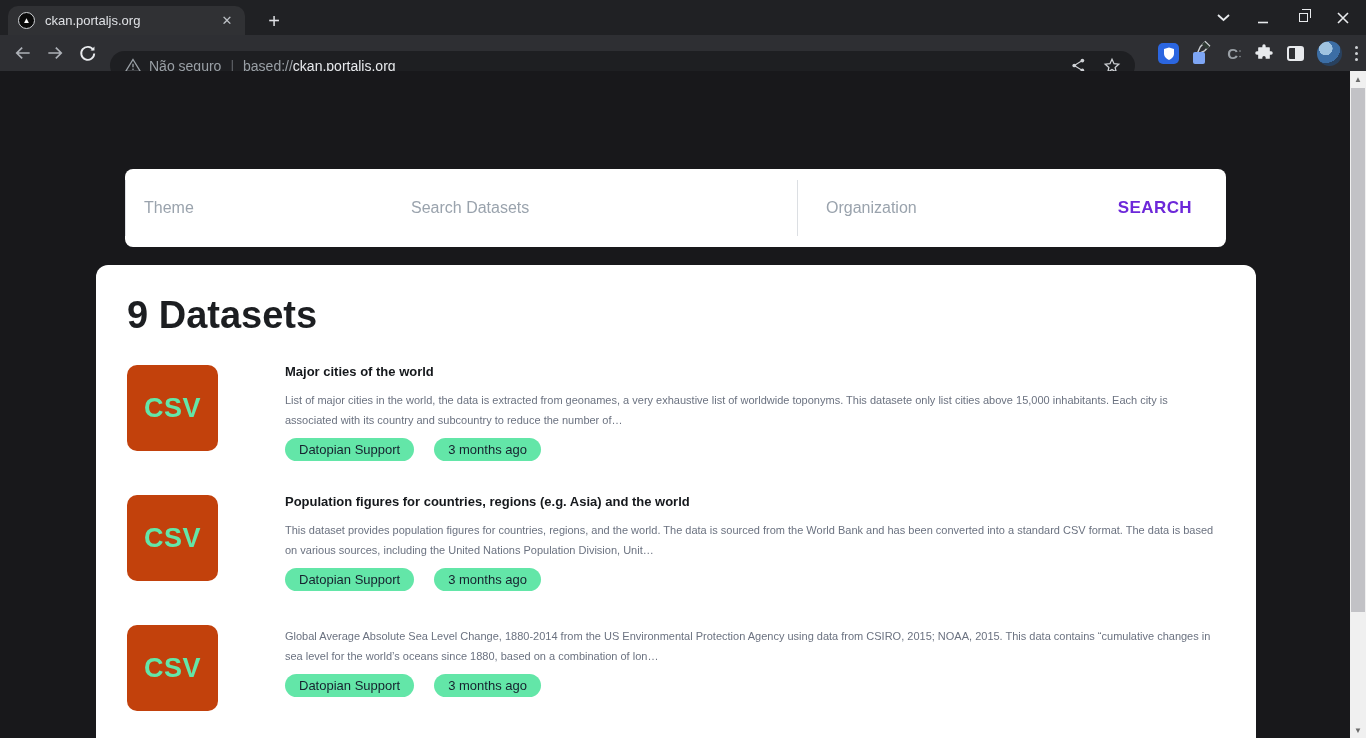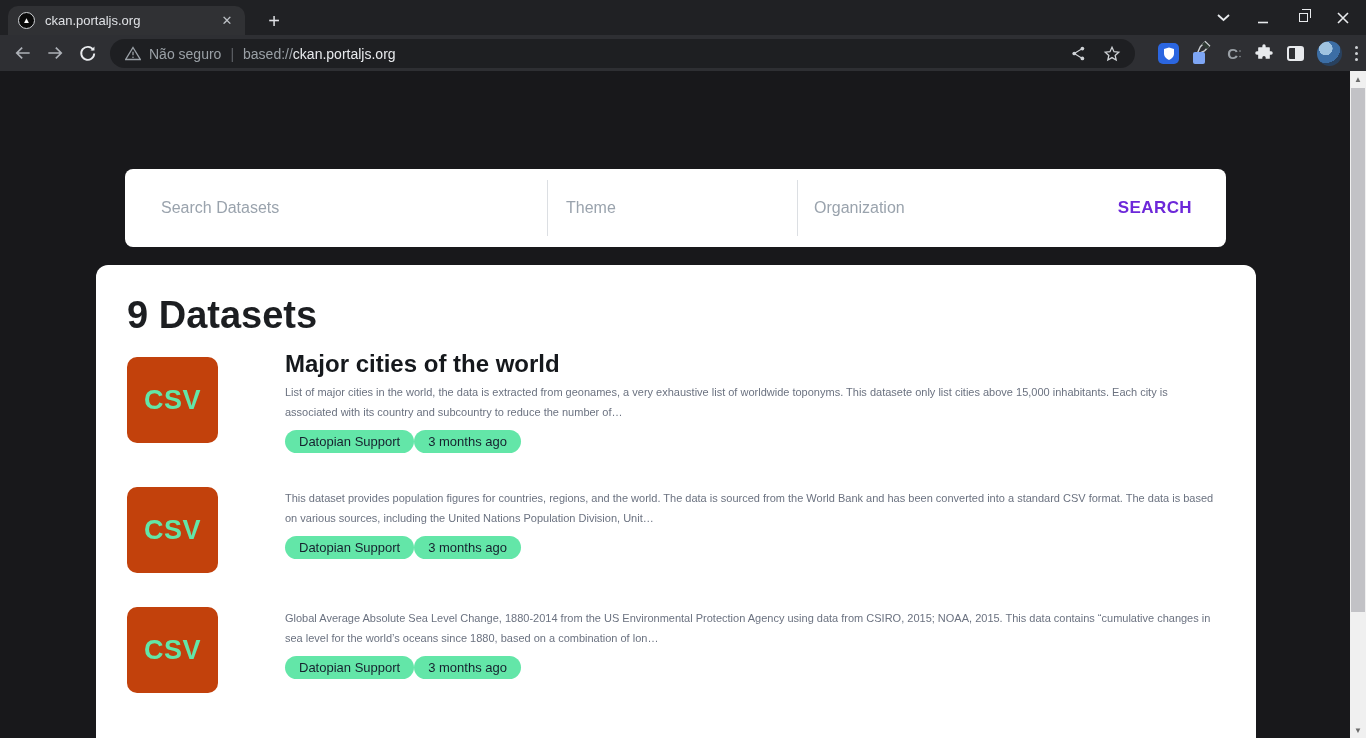--- a/index.html
+++ b/index.html
@@ -20,21 +20,21 @@
   .newtab { position:absolute; left:262px; top:9px; color:#dfe1e5; font-size:20px; width:24px; height:24px;
             display:flex; align-items:center; justify-content:center; font-weight:300; }
   .wincontrols { position:absolute; right:0; top:0; height:35px; display:flex; align-items:center; gap:14px; padding-right:10px; }
   .winbtn { width:26px; height:26px; display:flex; align-items:center; justify-content:center; color:#e8eaed; }
   .icon-restore { width:9px; height:9px; border:1.5px solid #e8eaed; position:relative; }
   .icon-restore::before { content:""; position:absolute; left:2px; top:-5px; width:8px; height:8px;
                           border:1.5px solid #e8eaed; border-left:none; border-bottom:none; }
 
   .toolbar { position:relative; width:1366px; height:36px; background:#2e2f33; }
   .navbtn { position:absolute; top:4px; width:28px; height:28px; display:flex; align-items:center; justify-content:center; }
-  .omnibox { position:absolute; left:110px; top:4px; width:1025px; height:29px; background:#1e1f22;
+  .omnibox { position:absolute; left:110px; top:16px; width:1025px; height:29px; background:#1e1f22;
              border-radius:15px; display:flex; align-items:center; color:#9aa0a6; font-size:14px; }
   .omni-sep { color:#5f6368; margin:0 9px; font-size:14px; }
   .url-host { color:#e8eaed; }
   .omni-right { margin-left:auto; display:flex; align-items:center; gap:16px; padding-right:14px; }
   .ext-area { position:absolute; right:8px; top:0; height:36px; display:flex; align-items:center; gap:13px; }
   .bw-shield { width:21px; height:21px; background:#2b66e0; border-radius:5px; display:flex; align-items:center; justify-content:center; }
   .cz-icon { color:#9aa0a6; font-weight:700; font-size:15px; letter-spacing:1px; }
   .cz-icon small { font-size:9px; letter-spacing:0; vertical-align:2px; }
   .sidepanel { width:17px; height:15px; border:2px solid #e8eaed; border-radius:3px; position:relative; }
   .sidepanel::after { content:""; position:absolute; right:0; top:0; width:7px; height:100%; background:#e8eaed; }
@@ -54,39 +54,39 @@
   .sb-thumb { position:absolute; left:1px; top:17px; width:14px; height:524px; background:#c2c2c6; }
 
   .search-card { position:absolute; left:125px; top:98px; width:1101px; height:78px; background:#fff; border-radius:8px;
                  display:flex; align-items:stretch; }
   .sfield { position:relative; display:flex; align-items:center; }
   .sfield input { border:none; outline:none; background:transparent; font-size:16px; color:#1f2124; width:100%;
                   font-family:"Liberation Sans", sans-serif; }
   .sfield input::placeholder { color:#9aa3ad; opacity:1; }
   .f1 { width:422px; padding-left:36px; }
   .f2 { width:250px; padding-left:18px; border-left:1px solid #dcdfe3; }
-  .f3 { width:250px; padding-left:16px; border-left:1px solid #dcdfe3;justify-content:flex-end; }
+  .f3 { width:250px; padding-left:28px; border-left:1px solid #dcdfe3;justify-content:flex-end; }
   .f2, .f3 { margin:11px 0; }
   .search-btn { margin-left:auto; margin-right:34px; align-self:center; background:none; border:none;
                 font-family:"Liberation Sans", sans-serif; font-size:17px; font-weight:700; letter-spacing:.4px;
                 color:#6d28d9; cursor:pointer; }
 
   .content-card { position:absolute; left:96px; top:194px; width:1160px; height:620px; background:#fff;
                   border-radius:12px 12px 0 0; padding:28px 0 0 31px; overflow:hidden; }
-  .results-heading { font-size:38px; line-height:44px; font-weight:700; color:#1c1e21; margin-bottom:20px; }
+  .results-heading { font-size:38px; line-height:44px; font-weight:700; color:#1c1e21; margin-bottom:28px; }
 
   .ds-row { display:flex; margin-bottom:34px; }
   .ds-thumb { flex:0 0 91px; width:91px; height:86px; border-radius:10px; background:#c2410c;
               display:flex; align-items:center; justify-content:center; }
   .ds-format { color:#63e6a8; font-size:27px; font-weight:700; letter-spacing:.5px; }
   .ds-body { margin-left:67px; margin-top:-5px; width:940px; }
-  .ds-title { font-size:24px; line-height:24px; font-weight:700; color:#15181c; }
+  .ds-title { font-size:13px; line-height:24px; font-weight:700; color:#15181c; }
   .ds-desc { margin-top:6px; font-size:11px; line-height:20px; color:#6b7280; width:936px;
              display:-webkit-box; -webkit-line-clamp:2; -webkit-box-orient:vertical; overflow:hidden; }
-  .ds-badges { margin-top:8px; display:flex; gap:0; }
+  .ds-badges { margin-top:8px; display:flex; gap:20px; }
   .badge { background:#63e6a8; color:#16212e; font-size:13px; line-height:23px; height:23px;
            padding:0 14px; border-radius:12px; white-space:nowrap; }
 </style>
 </head>
 <body>
 
 <div class="tabstrip">
   <div class="tab">
     <div class="favicon">
         <span>▲</span>
@@ -181,25 +181,25 @@
         <i></i>
         <i></i>
         <i></i>
       </div>
   </div>
 </div>
 
 <div class="page">
 
   <div class="search-card">
+    <div class="sfield f2">
+      <input type="text" placeholder="Theme" style="">
+    </div>
     <div class="sfield f1">
       <input type="text" placeholder="Search Datasets" style="">
-    </div>
-    <div class="sfield f2">
-      <input type="text" placeholder="Theme" style="">
     </div>
     <div class="sfield f3">
       <input type="text" placeholder="Organization" style="">
     </div>
     <button class="search-btn">SEARCH</button>
   </div>
 
   <div class="content-card">
     <div class="results-heading">9 Datasets</div>
 
@@ -215,20 +215,21 @@
           <span class="badge">3 months ago</span>
         </div>
       </div>
     </div>
 
     <div class="ds-row">
       <div class="ds-thumb">
         <span class="ds-format">CSV</span>
       </div>
       <div class="ds-body">
+        <div class="ds-title">Population figures for countries, regions (e.g. Asia) and the world</div>
         <div class="ds-desc">This dataset provides population figures for countries, regions, and the world. The data is sourced from the World Bank and has been converted into a standard CSV format. The data is based on various sources, including the United Nations Population Division, Unit…</div>
         <div class="ds-badges">
           <span class="badge">Datopian Support</span>
           <span class="badge">3 months ago</span>
         </div>
       </div>
     </div>
 
     <div class="ds-row">
       <div class="ds-thumb">

